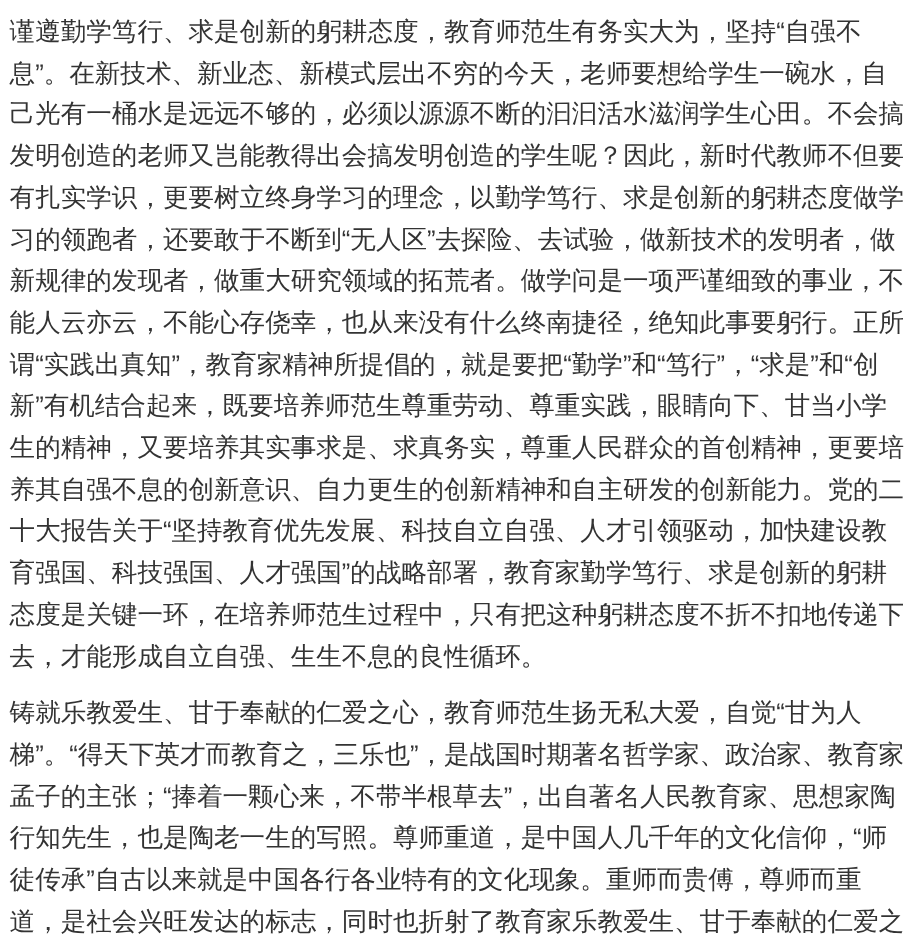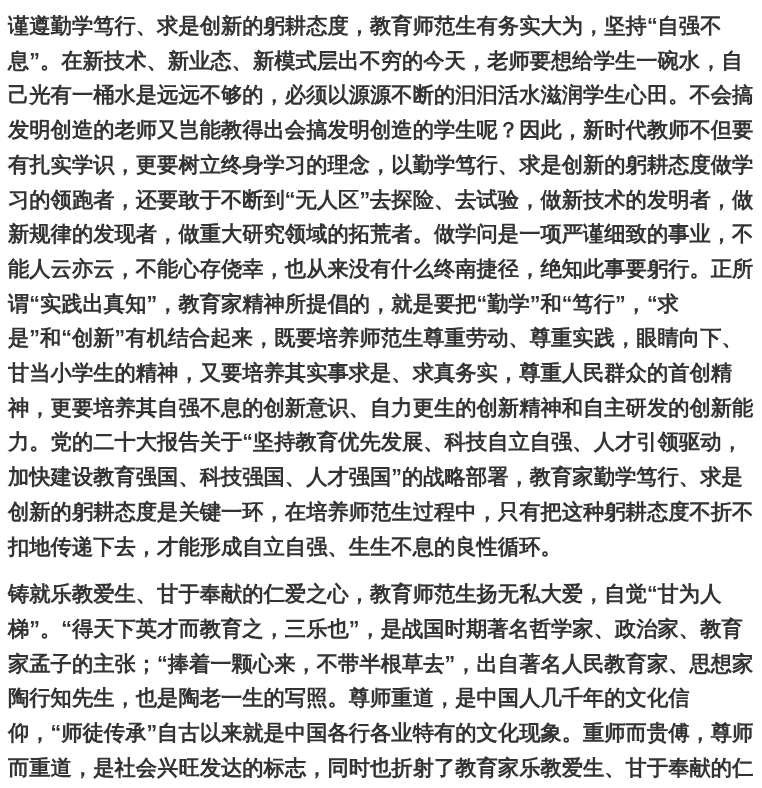--- a/index.html
+++ b/index.html
@@ -18,21 +18,20 @@
     padding: 9px 8px 0 8px;
     font-family: "Liberation Sans", "DejaVu Sans", sans-serif;
     font-size: 21.3px;
     line-height: 34.7px;
     color: #333333;
     text-align: left;
   }
   .para {
     margin: 0 0 13px 0;
     word-break: break-all;
-    font-weight: bold;
   }
   .para:last-child {
     margin-bottom: 0;
   }
 </style>
 </head>
 <body>
 
 <main class="page">
   <article class="article">

